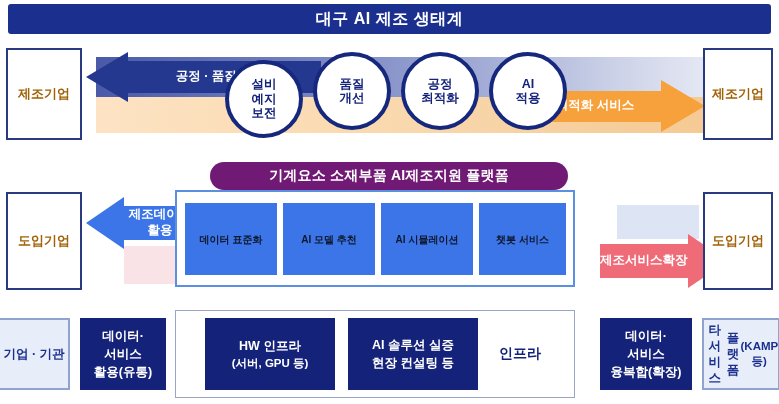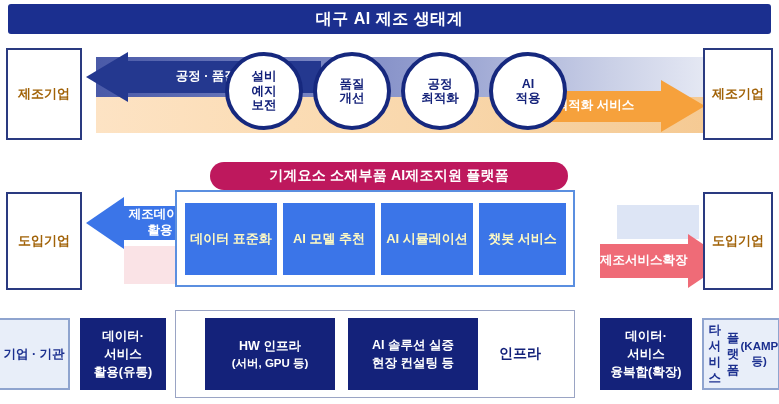--- a/index.html
+++ b/index.html
@@ -22,21 +22,21 @@
   .lightbox{border:2px solid #8fa4cf;background:#e8eef9;display:flex;
             flex-direction:row;align-items:center;justify-content:center;
             text-align:center;color:#1b2f8f;font-size:12.5px;font-weight:bold;
             line-height:1.3;}
 
   .darkbox{background:#14227a;display:flex;flex-direction:column;
            align-items:center;justify-content:center;text-align:center;
            color:#ffffff;font-size:12.5px;font-weight:bold;line-height:1.45;}
 
   .midbox{background:#3b75e8;display:flex;align-items:center;justify-content:center;
-          text-align:center;color:#fef9c3;font-size:13px;font-weight:bold;
+          text-align:center;color:#0f172a;font-size:10px;font-weight:bold;
           line-height:1.3;}
 
   
   #band-blue{left:96px;top:57px;width:655px;height:40px;
              background:linear-gradient(to right,#4a5aa8 0%,#6f7cbd 28%,#9aa4d2 55%,#c9cfe6 78%,#f2f4fa 100%);}
   #band-orange{left:96px;top:97px;width:655px;height:36px;
                background:linear-gradient(to right,#fde3c4 0%,#fbdcb4 30%,#f8d6aa 55%,#f6cf9d 75%,#f5c890 100%);}
 
   
   .arrow-left{display:flex;align-items:center;}
@@ -81,21 +81,21 @@
                         border-left:40px solid #ef6b77;}
 
   
   .circle{border-radius:50%;background:#ffffff;border:4px solid #16287e;
           display:flex;flex-direction:column;align-items:center;justify-content:center;
           text-align:center;color:#14227a;font-size:12.5px;font-weight:bold;line-height:1.15;}
 
   
   #platform-container{left:175px;top:190px;width:400px;height:97px;
                       background:#ffffff;border:2px solid #5b8fe0;}
-  #platform-banner{left:210px;top:162px;width:358px;height:28px;background:#be185d;
+  #platform-banner{left:210px;top:162px;width:358px;height:28px;background:#701a75;
                    border-radius:14px;display:flex;align-items:center;justify-content:center;z-index:5;}
   #platform-banner span{color:#ffffff;font-size:14px;font-weight:bold;letter-spacing:.2px;}
 
   .plat-box{top:203px;height:72px;}
 
   
   #infra-container{left:175px;top:310px;width:400px;height:88px;
                    background:#ffffff;border:1.5px solid #9aa4c4;}
   .infra-box{top:318px;height:72px;}
   #infra-label{left:470px;top:318px;width:100px;height:72px;display:flex;
@@ -125,21 +125,21 @@
   </div>
 </div>
 
 <div class="abs arrow-right" id="arrow-r1-right">
   <div class="tail">
     <span class="arrow-label">최적화 서비스</span>
   </div>
   <div class="head"></div>
 </div>
 
-<div class="abs circle" style="left:225px;top:52px;width:78px;height:78px;">
+<div class="abs circle" style="left:225px;top:60px;width:78px;height:78px;">
   <span>설비</span>
   <span>예지</span>
   <span>보전</span>
 </div>
 
 <div class="abs circle" style="left:313px;top:52px;width:78px;height:78px;">
   <span>품질</span>
   <span>개선</span>
 </div>
 

